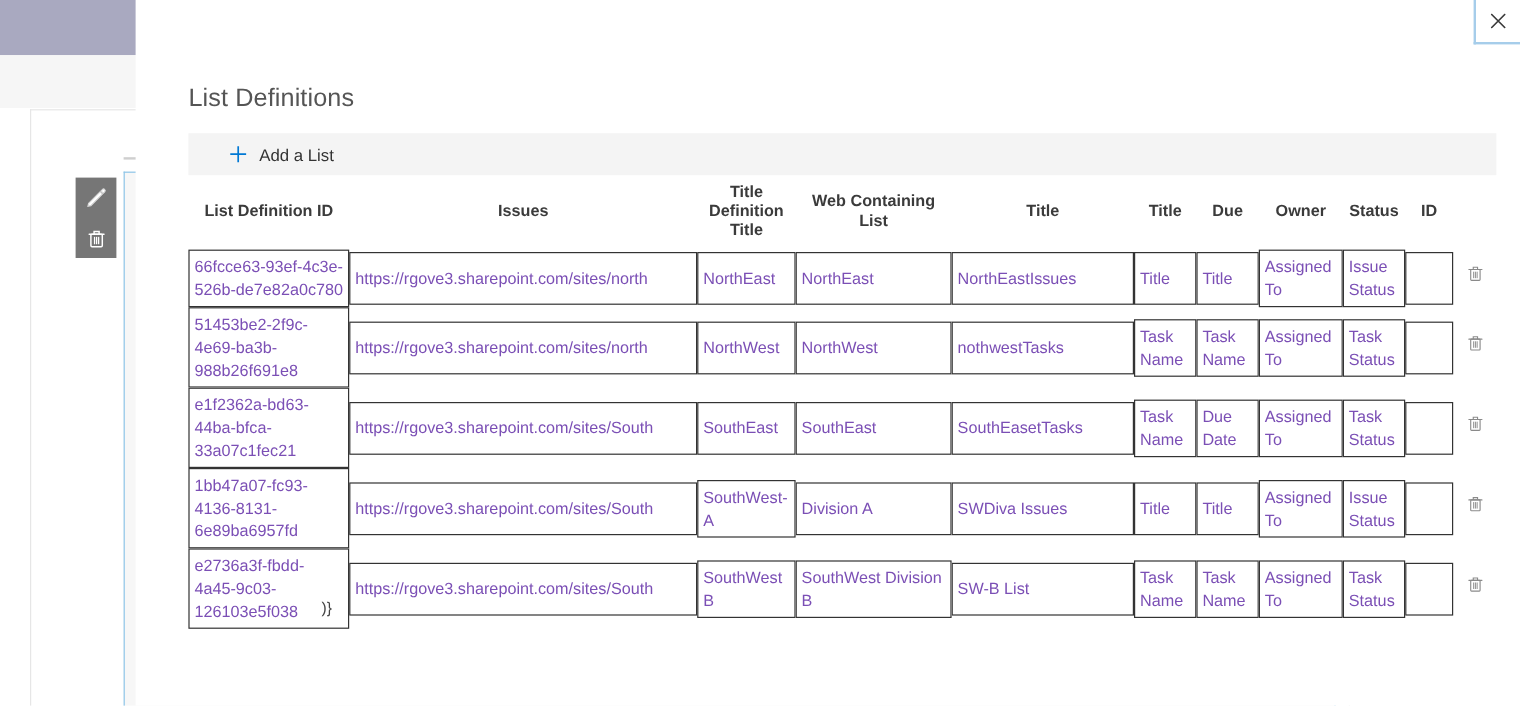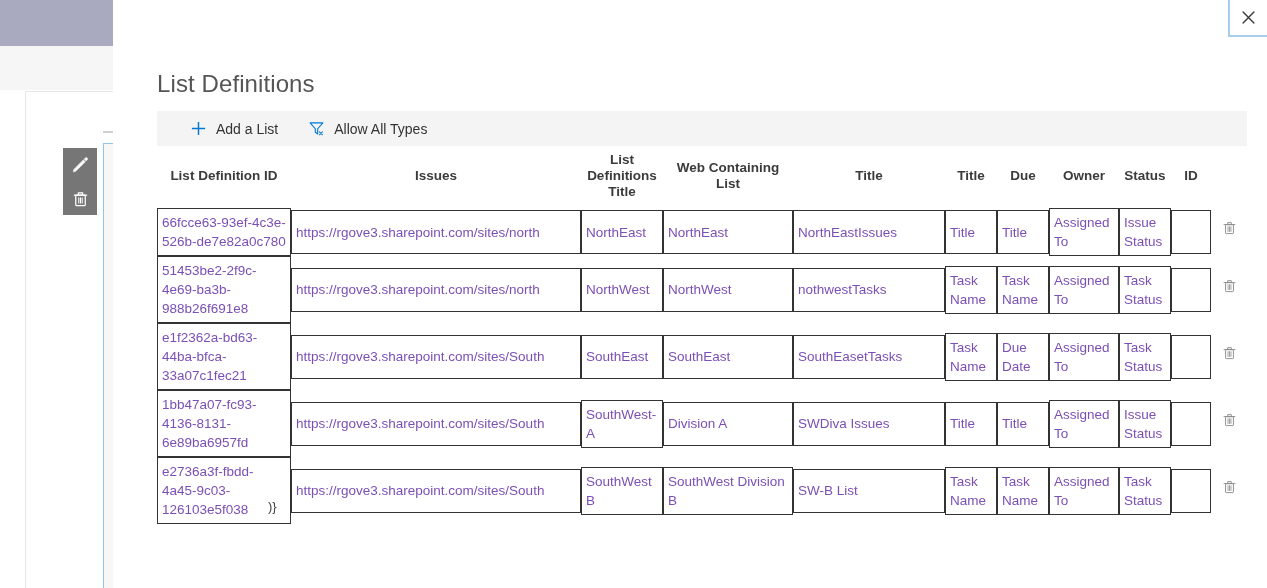--- a/index.html
+++ b/index.html
@@ -52,21 +52,21 @@
     border-left: 2px solid #a6cdea;
     border-bottom: 2px solid #a6cdea;
     border-top: none; border-right: none;
     display: flex; align-items: center; justify-content: center;
     cursor: pointer; padding: 0;
   }
   #close-btn svg { display: block; }
 
   #panel-title {
     position: absolute; left: 44px; top: 70px;
-    font-size: 24px; font-weight: 400; color: #555555;
+    font-size: 21px; font-weight: 400; color: #555555;
     letter-spacing: .1px; white-space: nowrap;
   }
 
   
   #cmdbar {
     position: absolute; left: 44px; top: 111px;
     width: 1090px; height: 35px;
     background: #f4f4f4;
     display: flex; align-items: center;
   }
@@ -172,29 +172,20 @@
     <button class="cmd">
       <span class="ico">
         <svg width="17" height="17" viewBox="0 0 18 18">
           <path d="M9 2 V16 M2 9 H16" stroke="#0078d4" stroke-width="1.5"></path>
         </svg>
       </span>
       <span>Add a List</span>
     </button>
 
 
-    <button class="cmd">
-      <span class="ico">
-        <svg width="17" height="17" viewBox="0 0 20 20">
-          <path d="M2.5 3.4 H17.5 L11.4 10.3 V16.4 L8.6 14.4 V10.3 Z" fill="none" stroke="#0078d4" stroke-width="1.3" stroke-linejoin="round"></path>
-          <path d="M13.4 14 L17 17.4 M17 14 L13.4 17.4" stroke="#0078d4" stroke-width="1.2" stroke-linecap="round"></path>
-        </svg>
-      </span>
-      <span>Allow All Types</span>
-    </button>
 
 
   </div>
 
   <table id="grid">
     <colgroup>
       <col style="width:134px">
         <col style="width:290px">
         <col style="width:82px">
       <col style="width:130px">
@@ -203,21 +194,21 @@
       <col style="width:52px">
         <col style="width:70px">
         <col style="width:52px">
       <col style="width:40px">
         <col style="width:36px">
     </colgroup>
     <thead>
       <tr>
         <th>List Definition ID</th>
         <th>Issues</th>
-        <th>List Definitions Title</th>
+        <th>Title Definition Title</th>
         <th>Web Containing List</th>
         <th>Title</th>
         <th>Title</th>
         <th>Due</th>
         <th>Owner</th>
         <th>Status</th>
         <th>ID</th>
         <th></th>
       </tr>
     </thead>

